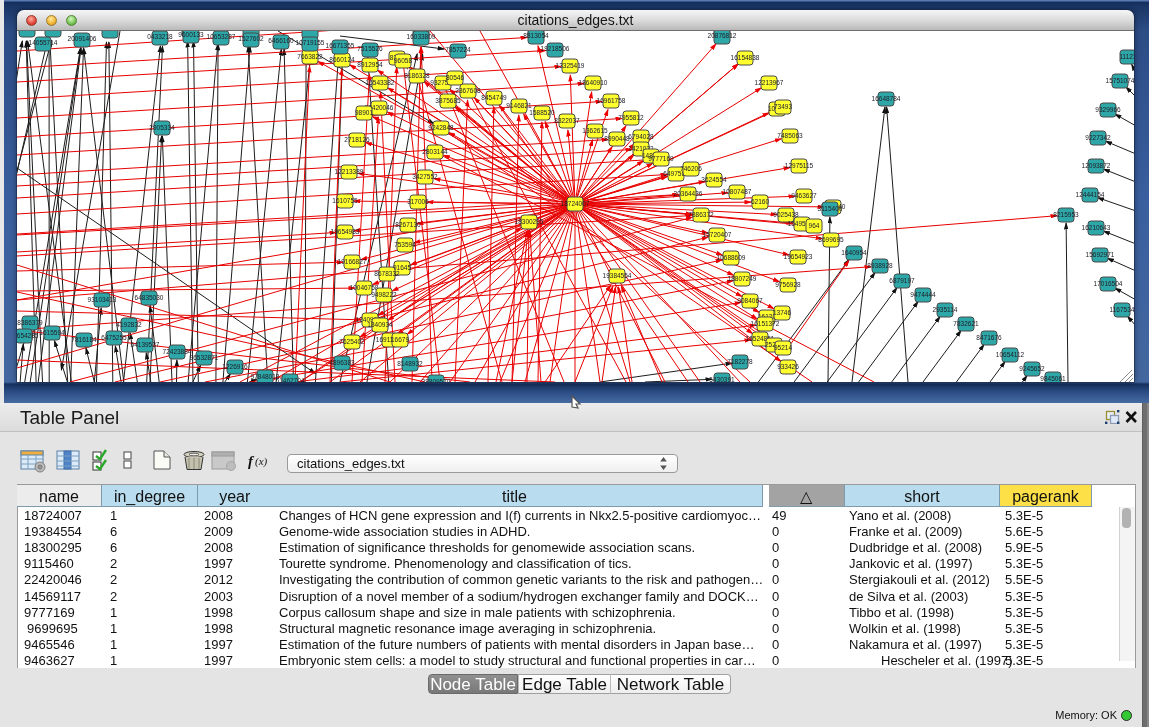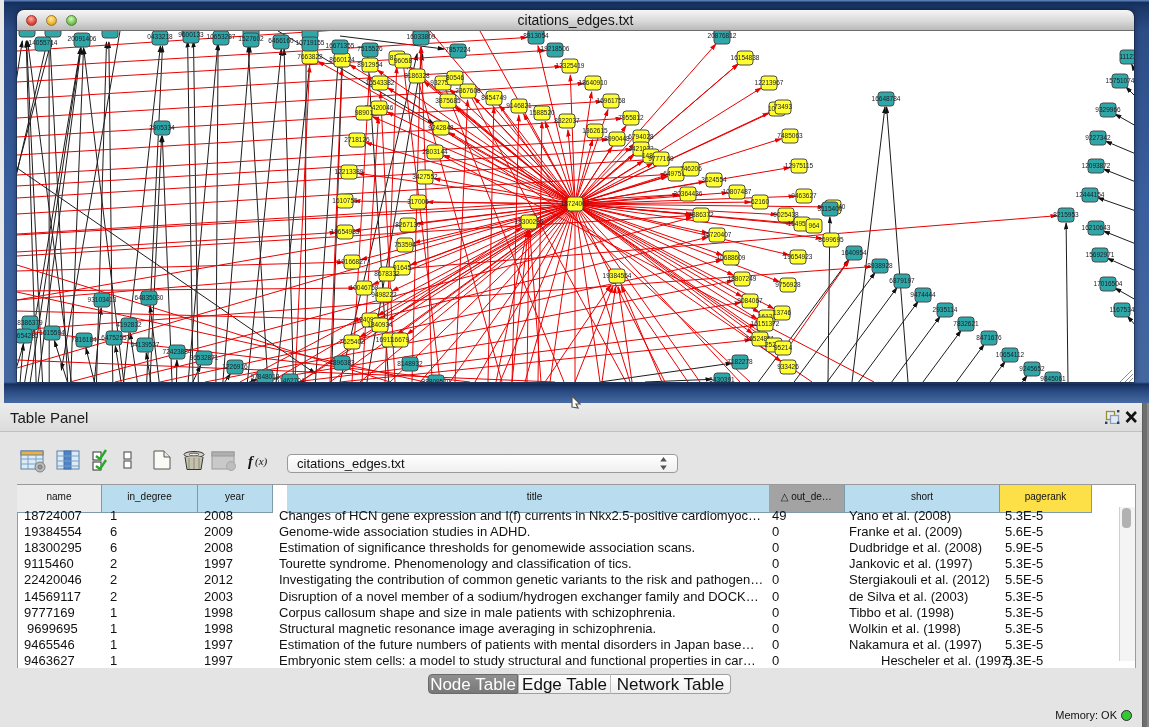--- a/index.html
+++ b/index.html
@@ -8,26 +8,26 @@
 #win{position:absolute;left:17px;top:10px;width:1117px;height:372px;border-radius:7px 7px 0 0;
  box-shadow:0 0 6px rgba(0,0,0,.5),0 0 0 1px rgba(30,50,90,.55)}
 #titlebar{position:absolute;left:0;top:0;width:100%;height:21px;border-radius:7px 7px 0 0;
  background:linear-gradient(180deg,#f6f6f6,#d9d9d9 55%,#b9b9b9);border-bottom:1px solid #6e6e6e;
  text-align:center;font-size:14px;color:#151515;line-height:21px;}
 .tl{position:absolute;width:11px;height:11px;border-radius:50%}
 #canvas{position:absolute;left:0;top:21px;width:1117px;height:351px;background:#fff;overflow:hidden}
 #tpanel{position:absolute;left:0;top:403px;width:1149px;height:324px;background:#e4e4e4}
 #theader{position:absolute;left:0;top:0;width:100%;height:29px;
  background:linear-gradient(180deg,#ececec,#dcdcdc);border-bottom:1px solid #c0c0c0;
- font-size:15px;color:#1a1a1a;line-height:29px;padding-left:10px}
+ font-size:19px;color:#1a1a1a;line-height:29px;padding-left:20px}
 #combo{position:absolute;left:287px;top:454px;width:391px;height:19px;background:linear-gradient(#fff,#efefef);
  border:1px solid #9a9a9a;border-radius:4px;font-size:13px;color:#111;line-height:17px;padding-left:9px}
 #grid{position:absolute;left:17px;top:484px;width:1119px;height:184px;background:#fff;border:1px solid #9a9a9a;border-bottom:none}
-.hcell{position:absolute;top:484px;height:29px;background:#b9dcee;border-right:1px solid #7e9aad;border-top:1px solid #9a9a9a;border-bottom:1px solid #7e9aad;
- font-size:10px;color:#111;text-align:center;line-height:23px;overflow:hidden}
+.hcell{position:absolute;top:484px;height:23px;background:#b9dcee;border-right:1px solid #7e9aad;border-top:1px solid #9a9a9a;border-bottom:1px solid #7e9aad;
+ font-size:16px;color:#111;text-align:center;line-height:23px;overflow:hidden}
 .trow{position:absolute;left:17px;width:1102px;height:16.2px;font-size:13px;color:#111}
 .trow span{position:absolute;top:0;white-space:nowrap;line-height:16px}
 #tabs{position:absolute;left:428px;top:674px;height:20px;font-size:17px;line-height:20px}
 .tab{float:left;height:20px;text-align:center;background:linear-gradient(#fff,#eee);border-top:1px solid #a0a0a0;border-bottom:1px solid #a0a0a0;color:#111}
 .tab.sel{background:linear-gradient(#909090,#787878);color:#fff;border:1px solid #6a6a6a;border-radius:4px 0 0 4px}
 #status{position:absolute;right:32px;top:709px;font-size:11px;color:#111}
 #memdot{position:absolute;right:17px;top:710px;width:11px;height:11px;border-radius:50%;background:#35c835;border:1px solid #2a2a2a}
 #rstrip{position:absolute;right:0;top:403px;width:7px;height:324px;background:#6f6f6f;border-left:1px solid #5e5e5e;border-right:2px solid #8a8a8a}
 </style></head><body>
 <div id="app">
@@ -628,21 +628,21 @@
     </svg>
   <div id="combo">citations_edges.txt
     <svg width="9" height="13" style="position:absolute;right:9px;top:2px">
         <path d="M4.5 0 L7.8 4.6 L1.2 4.6 z M4.5 13 L7.8 8.4 L1.2 8.4 z" fill="#555"></path>
       </svg>
   </div>
   <div id="grid"></div>
   <div class="hcell" style="left:17px;width:85px;background:#ececec">name</div>
 <div class="hcell" style="left:102px;width:96px;background:#b9dcee">in_degree</div>
 <div class="hcell" style="left:198px;width:74.5px;background:#b9dcee">year</div>
-<div class="hcell" style="left:287px;width:496px;background:#b9dcee">title</div>
+<div class="hcell" style="left:267px;width:496px;background:#b9dcee">title</div>
 <div class="hcell" style="left:768.5px;width:76.5px;background:#a3a3a3">△ out_de…</div>
 <div class="hcell" style="left:845px;width:155px;background:#b9dcee">short</div>
 <div class="hcell" style="left:1000px;width:92px;background:#fde047">pagerank</div>
   <div class="trow" style="top:507.5px">
       <span style="left:7px">18724007</span>
       <span style="left:93px">1</span>
       <span style="left:187px">2008</span>
       <span style="left:262px">Changes of HCN gene expression and I(f) currents in Nkx2.5-positive cardiomyoc…</span>
       <span style="left:755px">49</span>
       <span style="left:832px">Yano et al. (2008)</span>

